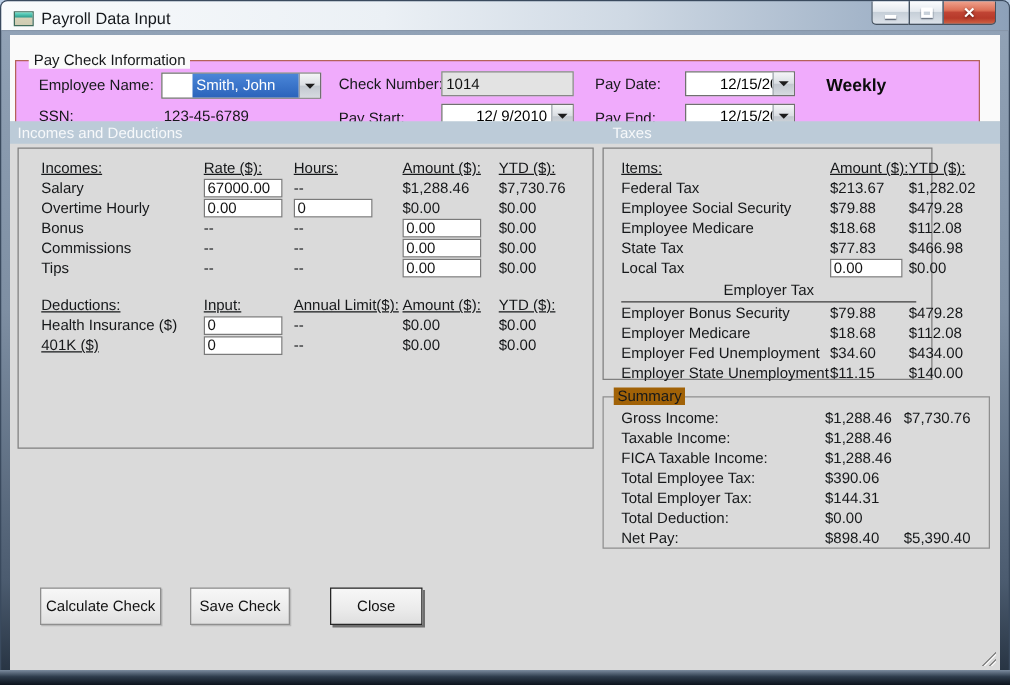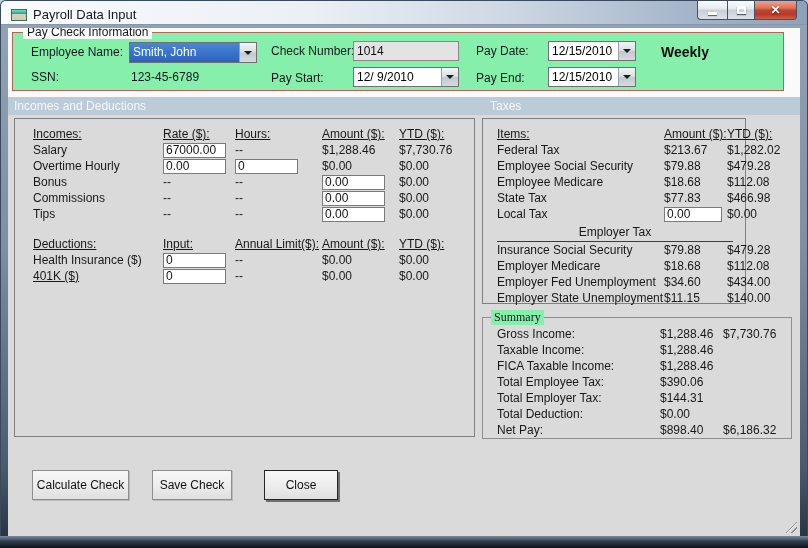--- a/index.html
+++ b/index.html
@@ -42,48 +42,48 @@
   
   .client{ position:absolute; left:8px; top:28px; width:792px; height:508px; background:#dadada; overflow:hidden; }
   .bottom-frame{ position:absolute; left:0; bottom:0; width:100%; height:12px;
     background:linear-gradient(#76869a 0%,#31405200 0%), linear-gradient(#7b8b9e 0%,#2e3c4c 45%,#0c131c 100%); }
 
   .abs{ position:absolute; }
   .lbl{ font-size:12px; color:#16181a; white-space:nowrap; }
 
   
   .top-panel{ position:absolute; left:0; top:0; width:792px; height:69px; background:#fafafa; }
-  .red-group{ position:absolute; left:4px; top:4px; width:772px; height:59px;
-    border:1px solid #b4625a; background:#86efac; }
+  .red-group{ position:absolute; left:4px; top:20px; width:772px; height:59px;
+    border:1px solid #b4625a; background:#f0abfc; }
   .red-group-label{ position:absolute; left:10px; top:-8px; background:#fafafa;
     padding:0 4px; font-size:12px; color:#16181a; white-space:nowrap;}
-  .combo{ display:flex; align-items:stretch; border:1px solid #707070; background:#fff; }
+  .combo{ display:flex; align-items:stretch; border:1px solid #707070; background:#fff;padding-left:24px; }
   .combo-text{ flex:1; font-size:12px; padding:2px 0 0 3px; white-space:nowrap; overflow:hidden; }
   .combo-text.selected{ background:linear-gradient(#4a86d8,#2b63bb); color:#fff; }
   .combo-btn{ width:17px; border-left:1px solid #98a0a8;
     background:linear-gradient(#f4f5f7,#dadee3 48%,#c2c8cf 52%,#d6dae0);
     display:flex; align-items:center; justify-content:center; }
   .tri{ width:0; height:0; border-left:4px solid transparent; border-right:4px solid transparent;
     border-top:4px solid #1c1c1c; }
   .txt-input{ border:1px solid #888; background:#e3e3e3; font-size:12px; color:#111;
     padding:0 0 0 3px; font-family:"Liberation Sans", sans-serif;}
   .freq{ font-size:14px; font-weight:bold; color:#0c0c0c; }
 
   
   .strip{ position:absolute; left:0; top:69px; width:792px; height:18px; background:#bccbd8; }
   .strip span{ position:absolute; top:2px; font-size:12px; color:#f6f8fa; white-space:nowrap; }
 
   
   .box{ position:absolute; background:#dadada; border:1px solid #7f7f7f; }
-  .left-box{ left:6px; top:90px; width:461px; height:319px; padding:7px 0 0 18px; }
+  .left-box{ left:6px; top:90px; width:461px; height:241px; padding:7px 0 0 18px; }
   .taxes-box{ left:474px; top:90px; width:264px; height:186px; padding:7px 0 0 14px; }
   .groupbox{ position:absolute; left:474px; top:289px; width:310px; height:122px;
     background:#dadada; border:1px solid #8f8f8f; padding:8px 0 0 14px; }
-  .groupbox-label{ position:absolute; left:8px; top:-8px; background:#86efac; padding:0 3px;
-    font-size:12px; color:#16181a;font-family:Liberation Serif, serif; }
+  .groupbox-label{ position:absolute; left:8px; top:-8px; background:#a16207; padding:0 3px;
+    font-size:12px; color:#16181a; }
 
   
   .tbl{ display:block; }
   .trow{ display:grid; height:16px; align-items:center; }
   .tbl-main .trow{ grid-template-columns:130px 72px 87px 77px 1fr; }
   .tbl-tax  .trow{ grid-template-columns:167px 63px 1fr; }
   .tbl-sum  .trow{ grid-template-columns:163px 63px 1fr; }
   .cell{ font-size:12px; color:#16181a; white-space:nowrap; }
   .cell.u{ text-decoration:underline; }
   .tbox{ border:1px solid #7a7a7a; background:#fff; height:15px; font-size:12px;
@@ -283,21 +283,21 @@
           <div class="trow">
             <span class="cell">Local Tax</span>
             <input class="tbox" value="0.00" style="">
             <span class="cell">$0.00</span>
           </div>
         </div>
       <div class="employer">
         <div class="employer-title">Employer Tax</div>
         <div class="tbl tbl-tax">
             <div class="trow">
-              <span class="cell">Insurance Social Security</span>
+              <span class="cell">Employer Bonus Security</span>
               <span class="cell">$79.88</span>
               <span class="cell">$479.28</span>
             </div>
             <div class="trow">
               <span class="cell">Employer Medicare</span>
               <span class="cell">$18.68</span>
               <span class="cell">$112.08</span>
             </div>
             <div class="trow">
               <span class="cell">Employer Fed Unemployment</span>
@@ -342,21 +342,21 @@
             <span class="cell"></span>
           </div>
           <div class="trow">
             <span class="cell">Total Deduction:</span>
             <span class="cell">$0.00</span>
             <span class="cell"></span>
           </div>
           <div class="trow">
             <span class="cell">Net Pay:</span>
             <span class="cell">$898.40</span>
-            <span class="cell">$6,186.32</span>
+            <span class="cell">$5,390.40</span>
           </div>
         </div>
     </div>
 
     <button class="btn btn-calc">Calculate Check</button>
     <button class="btn btn-save">Save Check</button>
     <button class="btn btn-close">Close</button>
 
     <div class="resize-grip"></div>
   </div>

